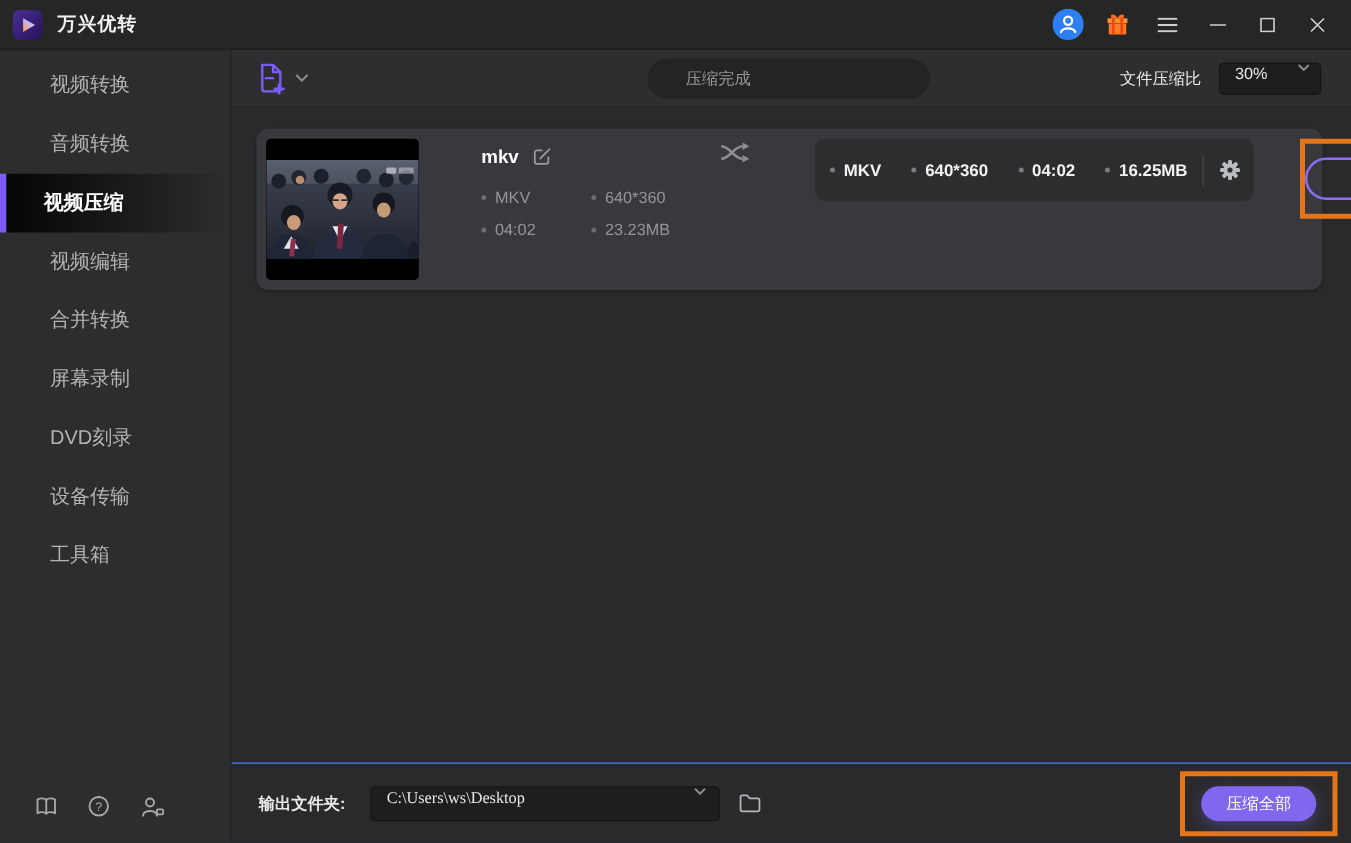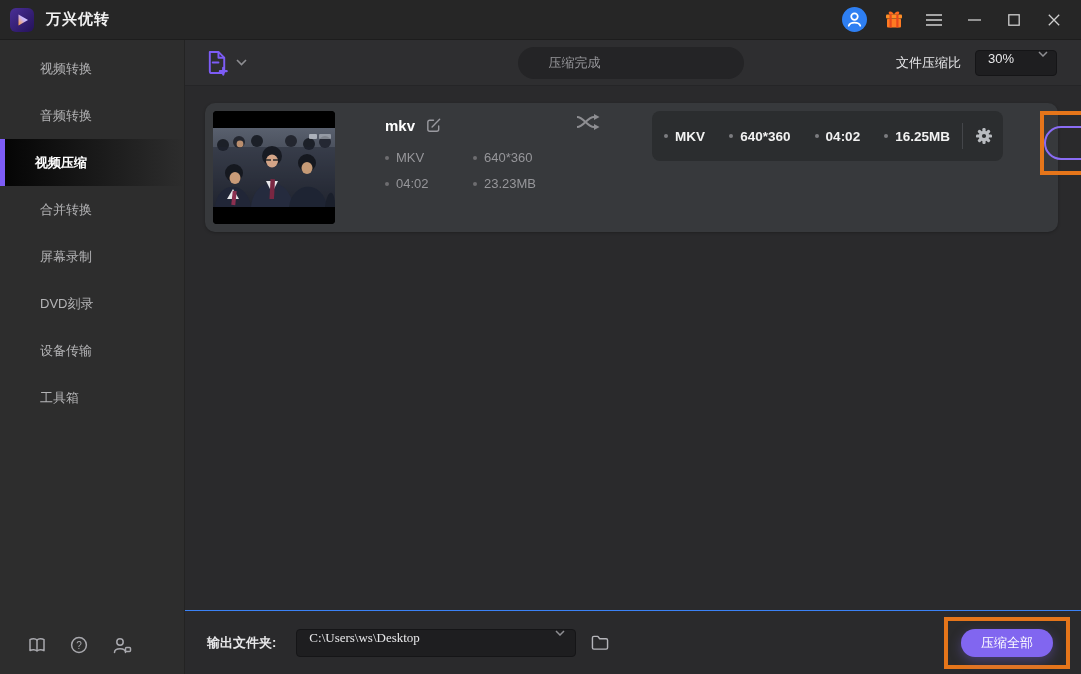--- a/index.html
+++ b/index.html
@@ -22,21 +22,21 @@
   .tb-btn { width:30px; height:30px; display:flex; align-items:center; justify-content:center; cursor:pointer; }
 
   
   .body { flex:1; display:flex; min-height:0; }
   .sidebar {
     width:185px; background:#2d2d2d; border-right:1px solid #232323;
     position:relative; padding-top:5px; flex:0 0 auto;
   }
   .side-item {
     height:47px; display:flex; align-items:center; padding-left:35px;
-    font-size:13px; color:#b4b4b6; cursor:pointer; border-left:5px solid transparent;
+    font-size:16px; color:#b4b4b6; cursor:pointer; border-left:5px solid transparent;
   }
   .side-item.active {
     border-left:5px solid #7d5cf6; padding-left:30px;
     background:linear-gradient(90deg,#050505 0%,#1b1b1b 55%,#2d2d2d 100%);
     color:#ffffff; font-weight:700;
   }
   .side-footer {
     position:absolute; left:28px; bottom:20px; display:flex; gap:24px; align-items:center;
   }
   .side-footer .ficon { cursor:pointer; display:flex; }
@@ -181,20 +181,21 @@
       </span>
     </div>
   </header>
 
   <div class="body">
 
     <nav class="sidebar">
       <div class="side-item">视频转换</div>
       <div class="side-item">音频转换</div>
       <div class="side-item active">视频压缩</div>
+      <div class="side-item">视频编辑</div>
       <div class="side-item">合并转换</div>
       <div class="side-item">屏幕录制</div>
       <div class="side-item">DVD刻录</div>
       <div class="side-item">设备传输</div>
       <div class="side-item">工具箱</div>
 
       <div class="side-footer">
         <span class="ficon">
           <svg width="18" height="16" viewBox="0 0 18 16" fill="none" stroke="#a8a8ad" stroke-width="1.5" stroke-linejoin="round">
             <path d="M9 3 C7.5 1.4 4 1.4 2 2.6 V13.6 C4 12.4 7.5 12.4 9 14 C10.5 12.4 14 12.4 16 13.6 V2.6 C14 1.4 10.5 1.4 9 3 Z"></path>

